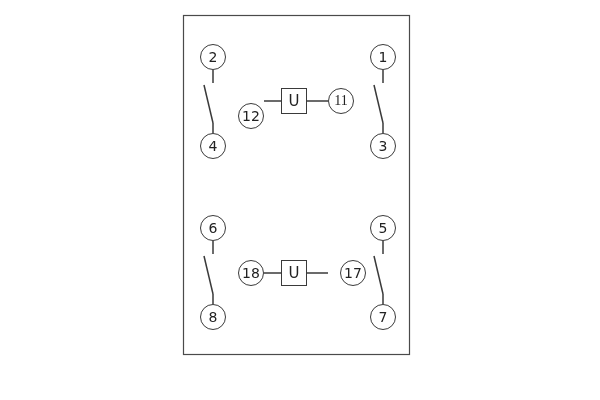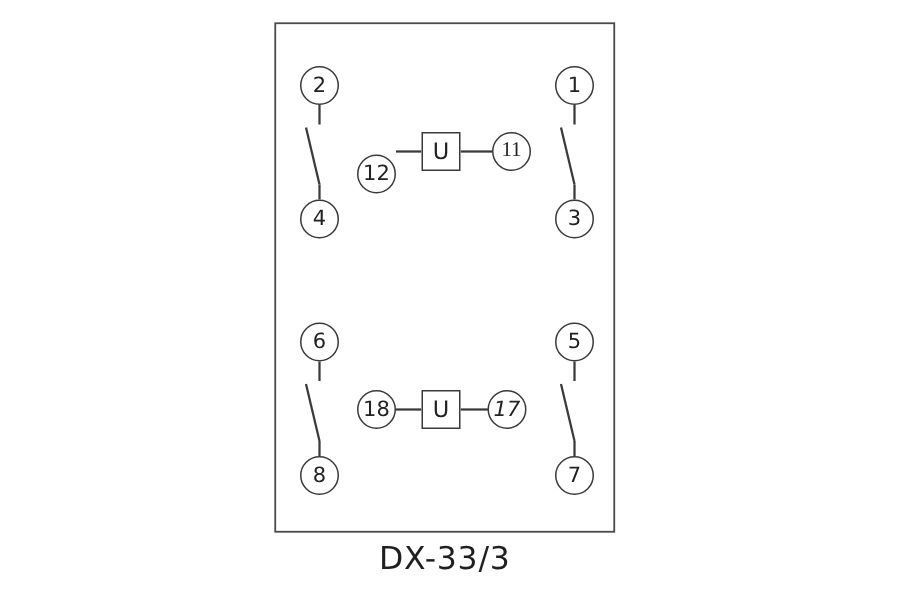--- a/index.html
+++ b/index.html
@@ -99,17 +99,16 @@
   <div class="terminal" style="left:238px; top:88px;margin-top:15px;">12</div>
   <div class="ubox" style="left:281px; top:88px;">U</div>
   <div class="terminal" style="left:328px; top:88px;font-family:Liberation Serif, serif;">11</div>
 
   <div class="terminal" style="left:200px; top:215px;">6</div>
   <div class="terminal" style="left:200px; top:304px;">8</div>
   <div class="terminal" style="left:370px; top:215px;">5</div>
   <div class="terminal" style="left:370px; top:304px;">7</div>
   <div class="terminal" style="left:238px; top:260px;">18</div>
   <div class="ubox" style="left:281px; top:260px;">U</div>
-  <div class="terminal" style="left:325px; top:260px;font-style:italic;">17</div>
+  <div class="terminal" style="left:340px; top:260px;">17</div>
 
-  <div class="model-label">DX-33/3</div>
 
 </div>
 
 </body></html>

